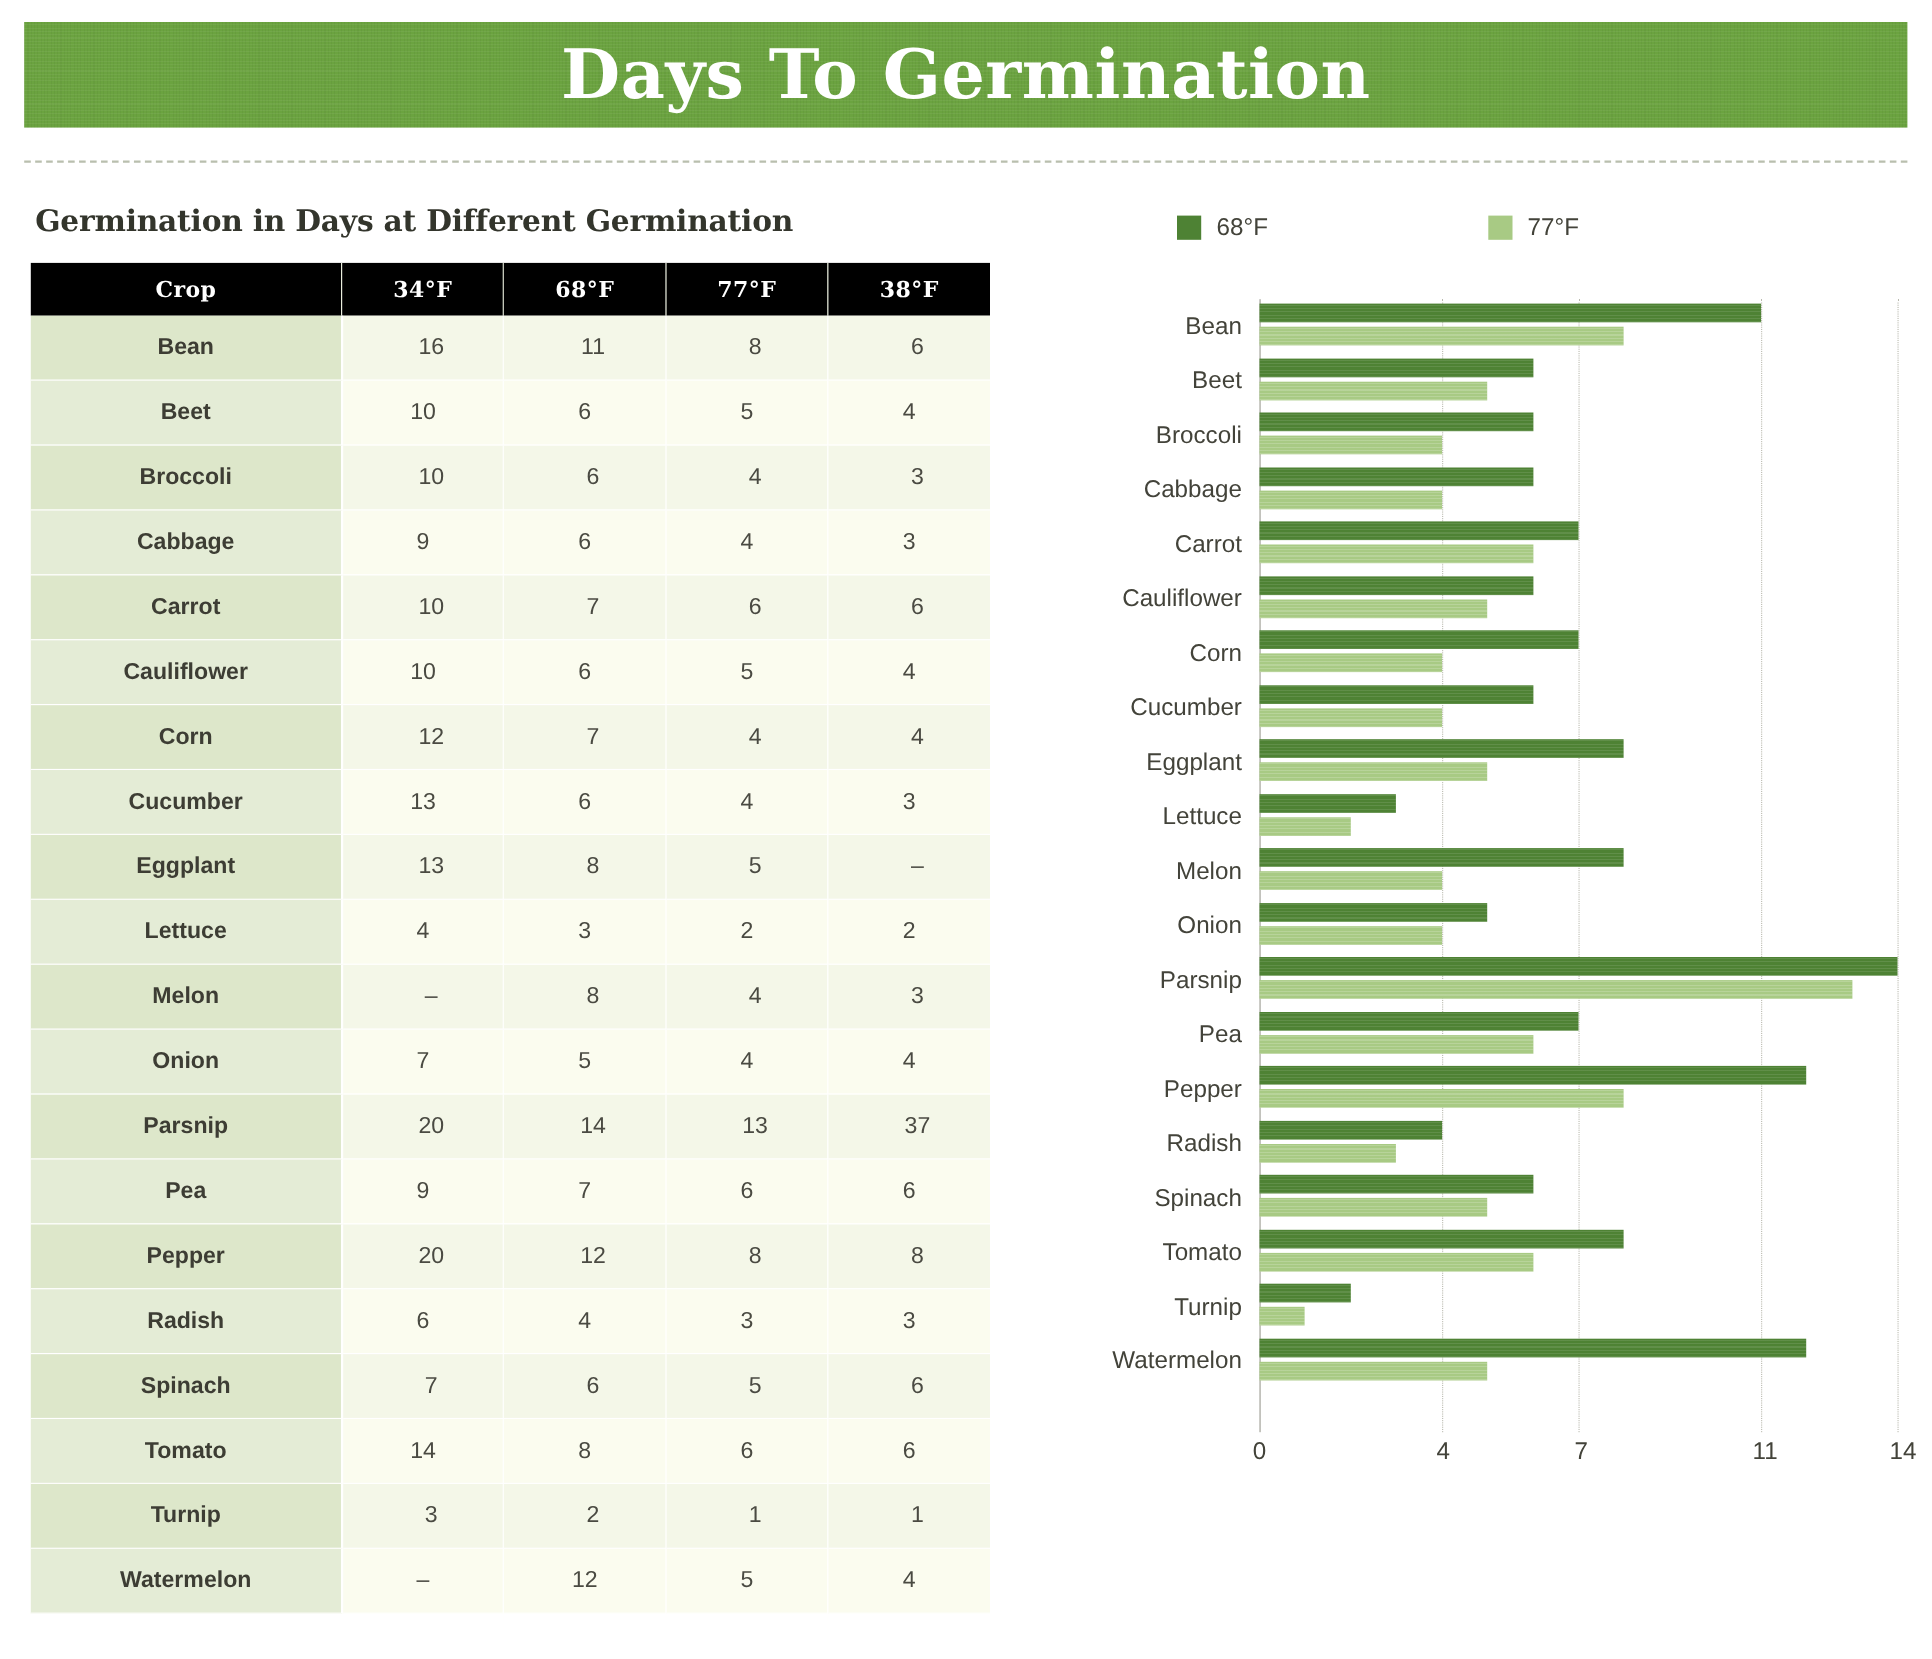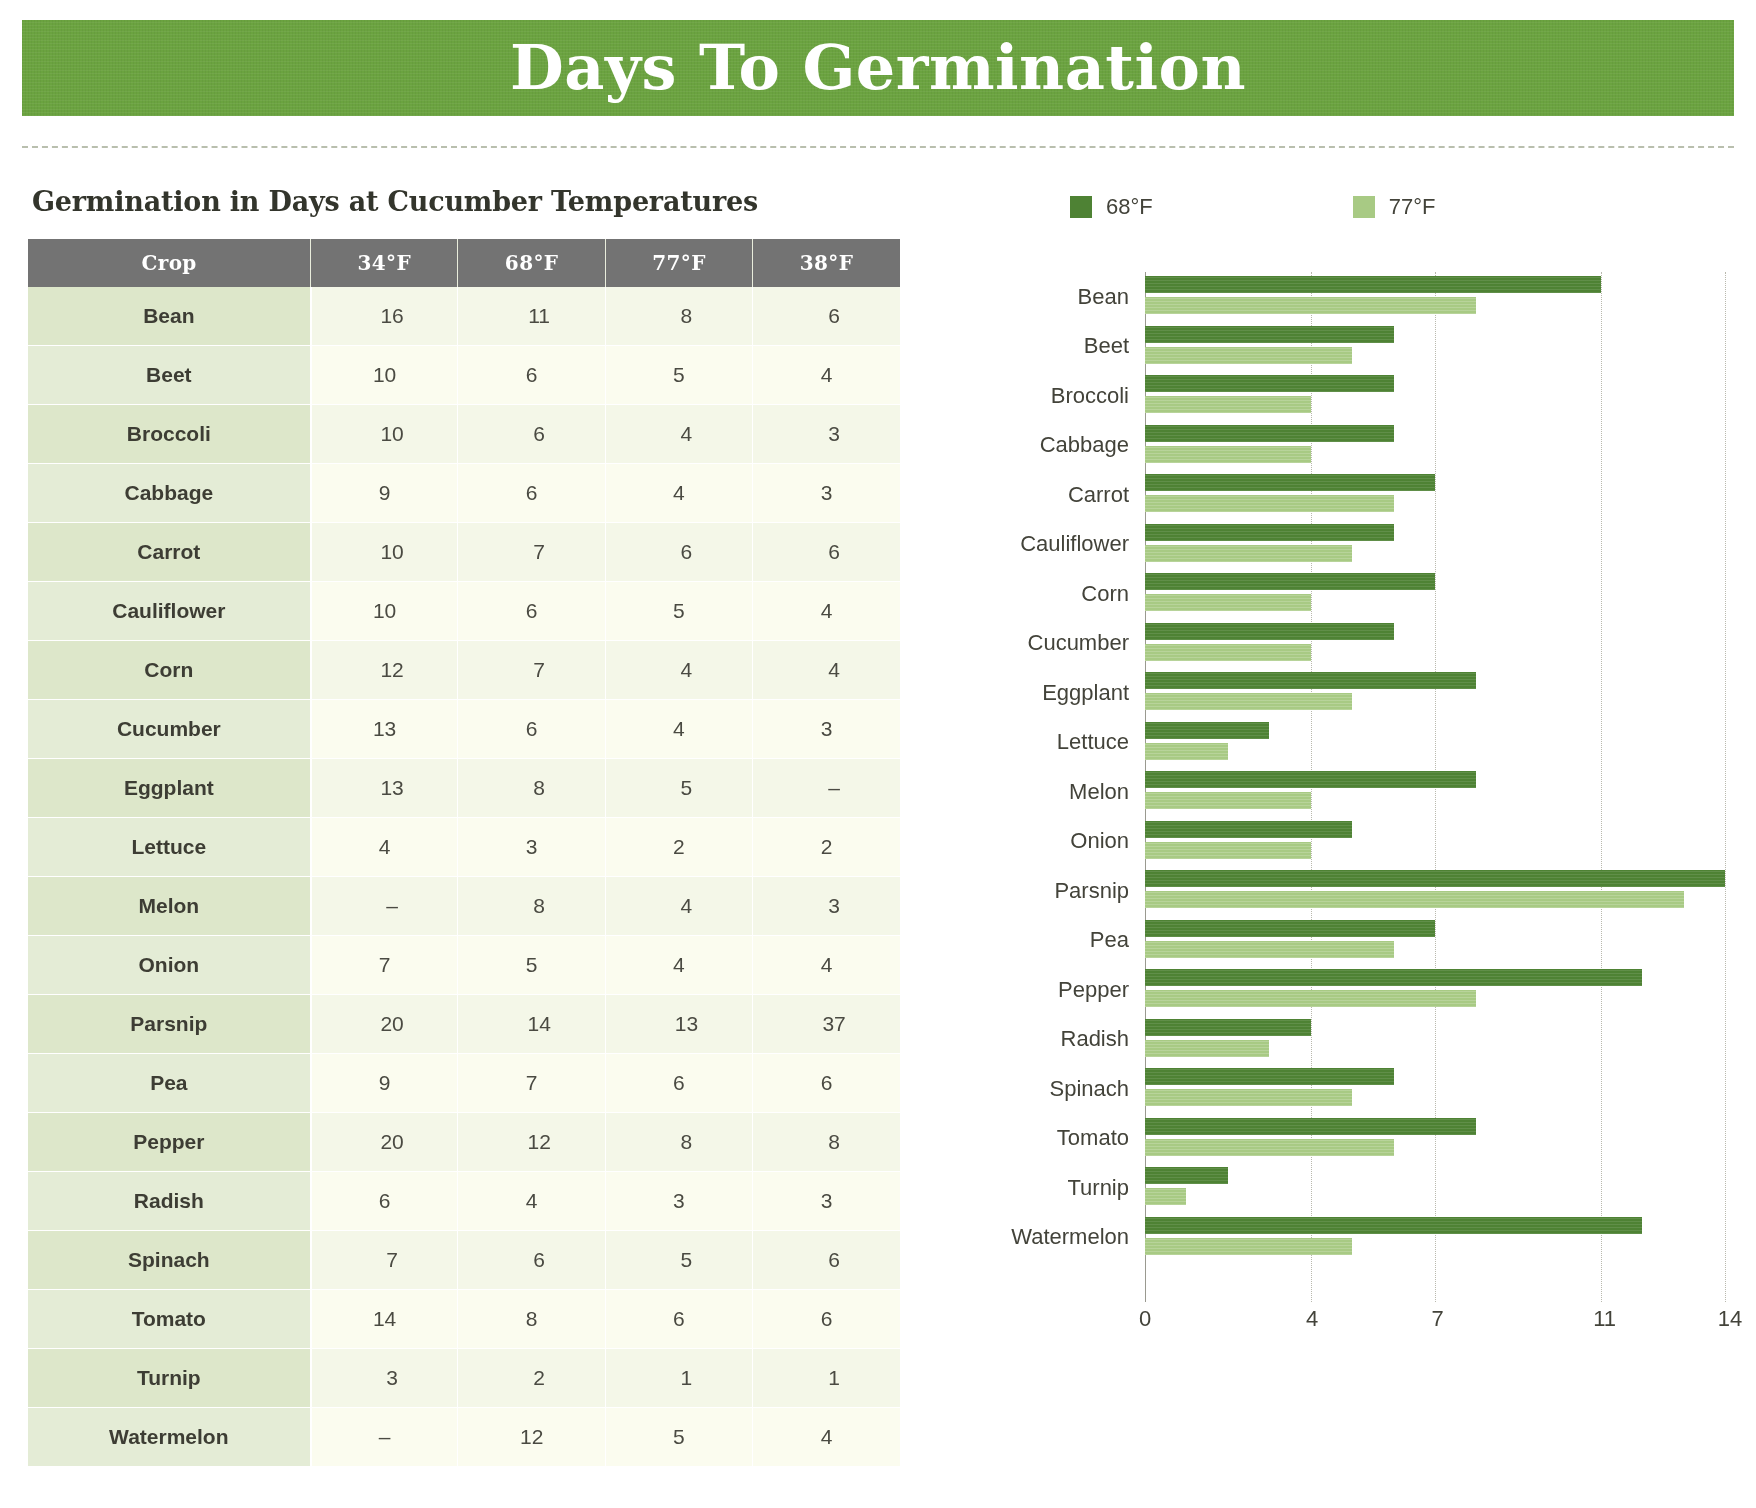--- a/index.html
+++ b/index.html
@@ -69,21 +69,21 @@
     letter-spacing: -0.2px;
   }
   table.germ {
     border-collapse: collapse;
     width: 872px;
     table-layout: fixed;
   }
   table.germ col.c-crop { width: 282px; }
   table.germ col.c-val  { width: 147px; }
   table.germ thead th {
-    background: #737373;
+    background: #000000;
     color: #ffffff;
     font-family: "DejaVu Serif", serif;
     font-weight: bold;
     font-size: 20px;
     height: 46px;
     text-align: center;
     border-right: 1px solid #e9eddc;
     letter-spacing: 0.4px;
   }
   table.germ thead th:last-child { border-right: none; }
@@ -219,21 +219,21 @@
 <body>
 
 <div class="page">
 
   <div class="banner">
     <div class="banner-title">Days To Germination</div>
   </div>
   <div class="divider"></div>
 
   <div class="table-section">
-    <h2 class="table-title">Germination in Days at Cucumber Temperatures</h2>
+    <h2 class="table-title">Germination in Days at Different Germination</h2>
     <table class="germ">
       <colgroup>
         <col class="c-crop">
           <col class="c-val">
           <col class="c-val">
           <col class="c-val">
           <col class="c-val">
       </colgroup>
       <thead>
         <tr>

